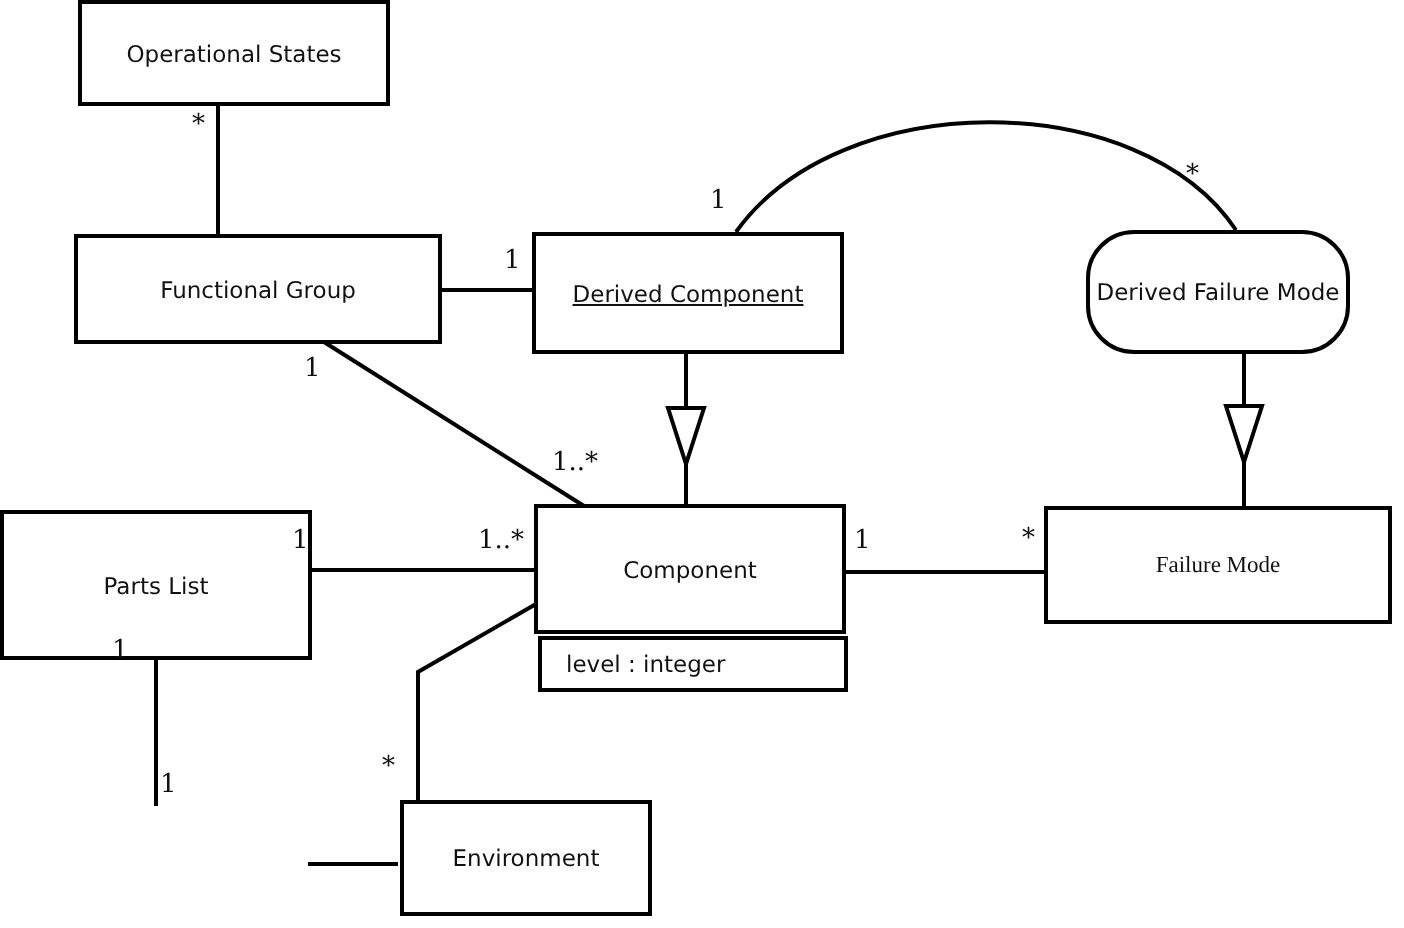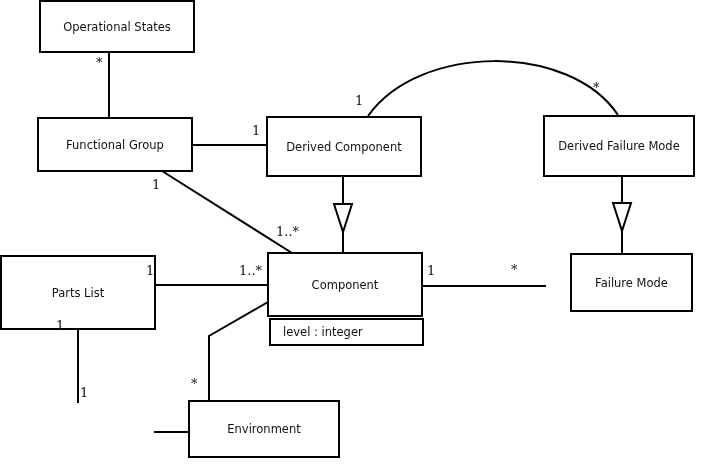--- a/index.html
+++ b/index.html
@@ -66,49 +66,49 @@
 
     <line x1="622" y1="176" x2="622" y2="204"></line>
     <polygon points="613,203 631,203 622,231" fill="#fff"></polygon>
     <line x1="622" y1="230" x2="622" y2="254"></line>
   </svg>
 
   <div class="uml-class" style="left:39px; top:0px; width:156px; height:53px;">
     <span>Operational States</span>
   </div>
 
-  <div class="uml-class" style="left:37px; top:117px; width:156px; height:55px;">
+  <div class="uml-class" style="left:37px; top:117px; width:184px; height:55px;">
     <span>Functional Group</span>
   </div>
 
-  <div class="uml-class" style="left:266px; top:116px; width:156px; height:61px;">
+  <div class="uml-class" style="left:266px; top:116px; width:156px; height:61px;text-decoration:underline;">
     <span>Derived Component</span>
   </div>
 
-  <div class="uml-class" style="left:543px; top:115px; width:152px; height:62px;">
+  <div class="uml-class" style="left:543px; top:115px; width:132px; height:62px;border-radius:24px;">
     <span>Derived Failure Mode</span>
   </div>
 
   <div class="uml-class" style="left:0px; top:255px; width:156px; height:75px;">
     <span>Parts List</span>
   </div>
 
   <div class="uml-class" style="left:267px; top:252px; width:156px; height:65px;">
     <span>Component</span>
   </div>
   <div class="uml-class uml-attrs" style="left:269px; top:318px; width:155px; height:28px;">
     <span>level : integer</span>
   </div>
 
-  <div class="uml-class" style="left:570px; top:253px; width:123px; height:59px;">
+  <div class="uml-class" style="left:522px; top:253px; width:174px; height:59px;font-family:Liberation Serif, serif;">
     <span>Failure Mode</span>
   </div>
 
 
-  <div class="uml-class" style="left:188px; top:400px; width:152px; height:58px;">
+  <div class="uml-class" style="left:200px; top:400px; width:126px; height:58px;">
     <span>Environment</span>
   </div>
 
   <span class="mult" style="left:96px; top:56px;">*</span>
   <span class="mult" style="left:252px; top:124px;">1</span>
   <span class="mult" style="left:355px; top:94px;">1</span>
   <span class="mult" style="left:593px; top:81px;">*</span>
   <span class="mult" style="left:152px; top:178px;">1</span>
   <span class="mult" style="left:276px; top:225px;">1..*</span>
   <span class="mult" style="left:146px; top:264px;">1</span>

